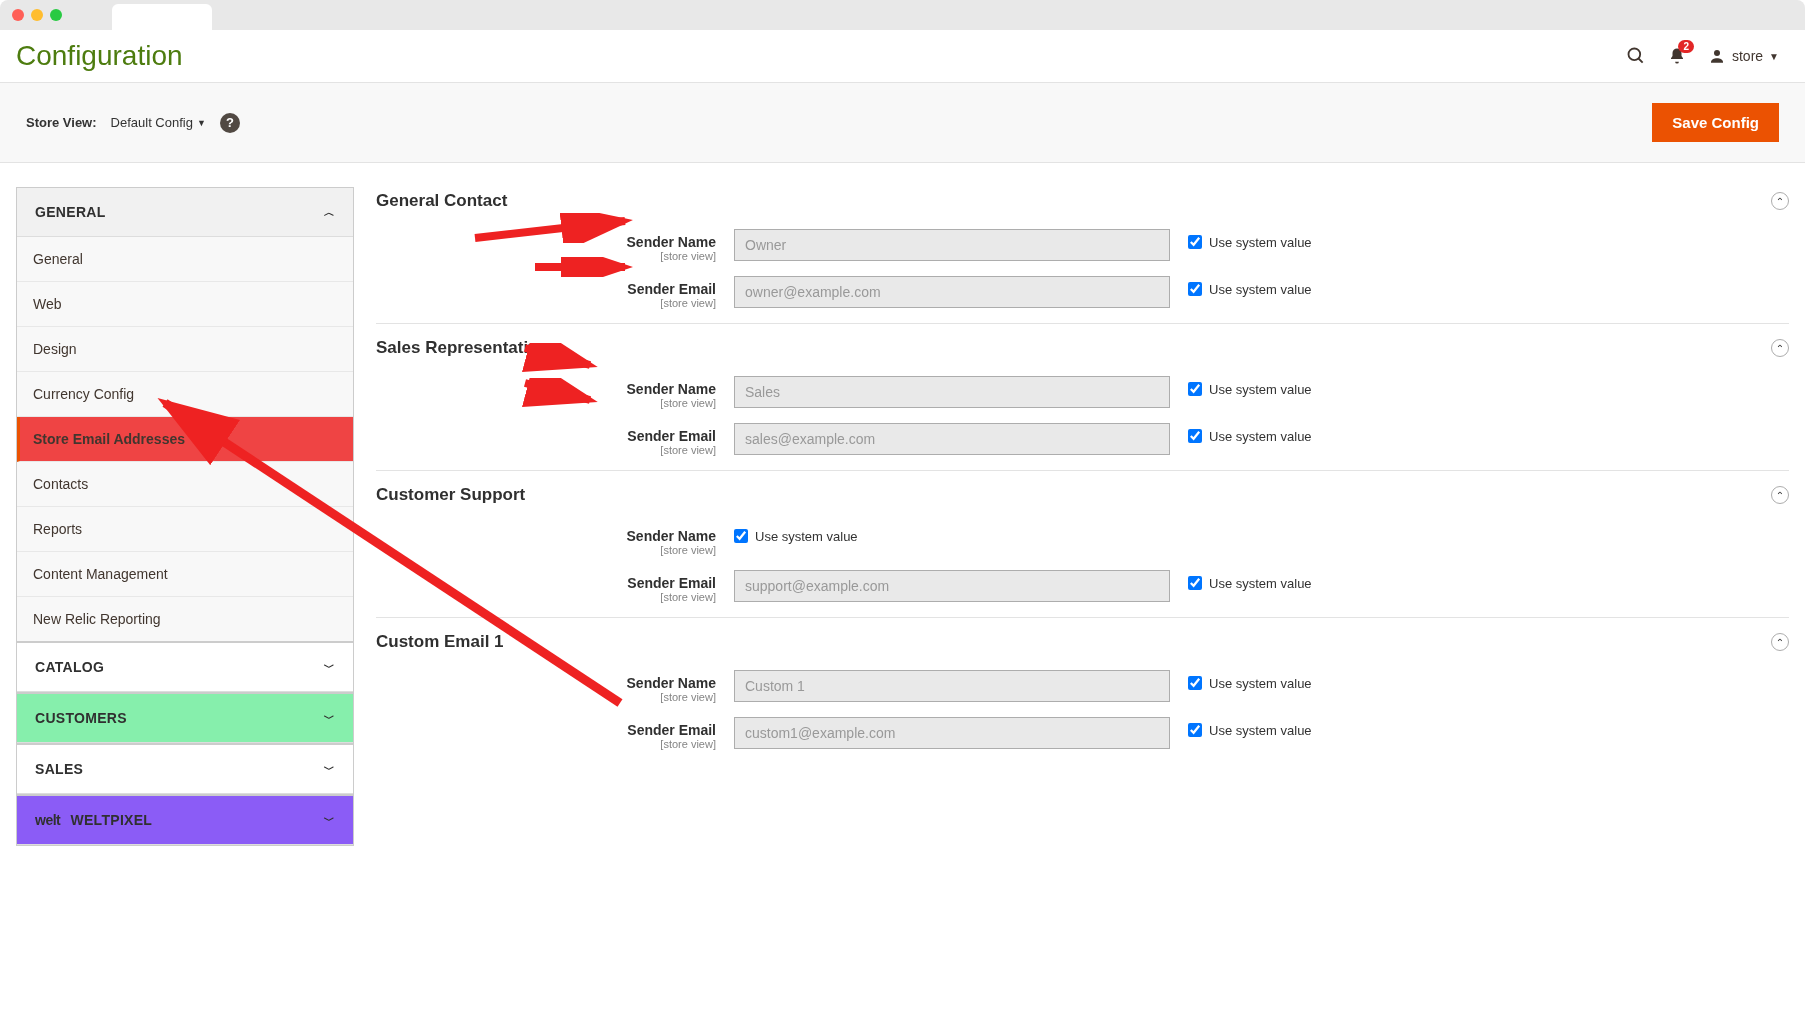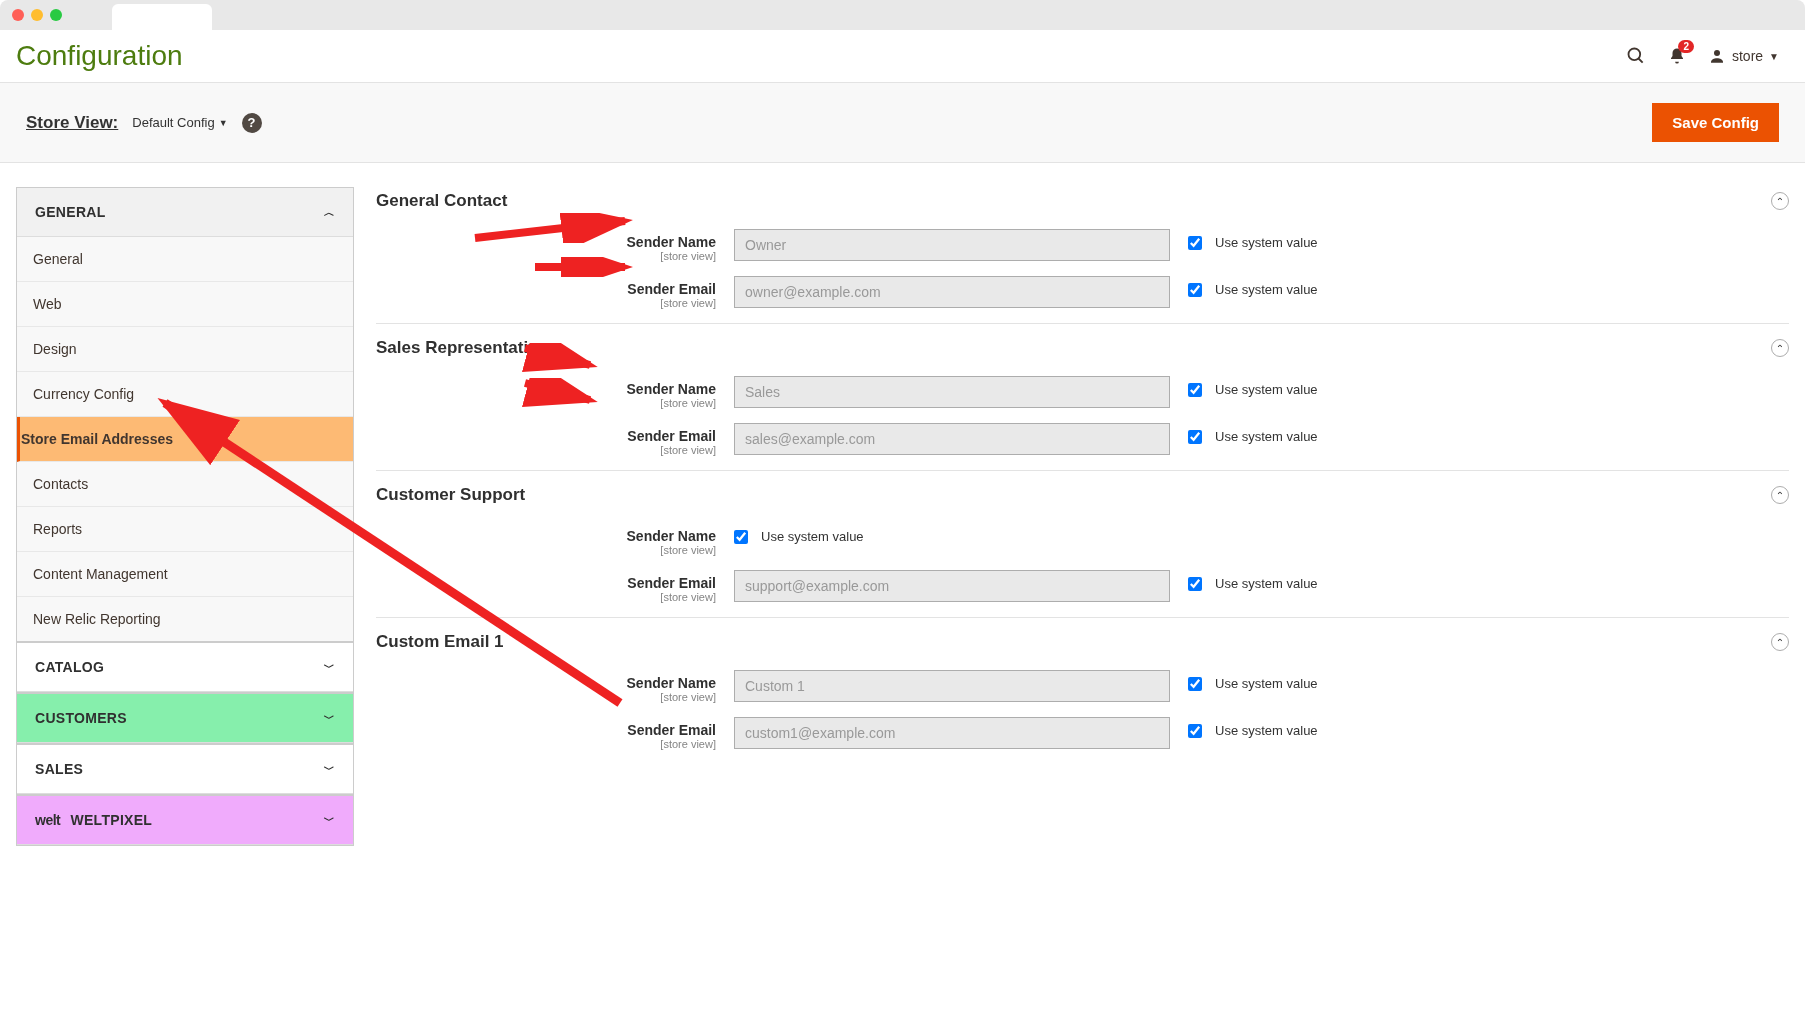--- a/index.html
+++ b/index.html
@@ -15,51 +15,51 @@
     
     .header-bar { display: flex; justify-content: space-between; align-items: center; padding: 10px 26px 10px 16px; border-bottom: 1px solid #e3e3e3; }
     .page-title { font-size: 28px; font-weight: 400; color: #4d7c0f; }
     .header-actions { display: flex; align-items: center; gap: 22px; }
     .icon-btn { background: none; border: none; cursor: pointer; position: relative; display: flex; align-items: center; }
     .badge { position: absolute; top: -6px; right: -8px; background: #e22626; color: #fff; font-size: 10px; font-weight: 700; border-radius: 9px; padding: 1px 5px; }
     .user-menu { display: flex; align-items: center; gap: 6px; color: #41362f; cursor: pointer; }
     
     .scope-bar { display: flex; justify-content: space-between; align-items: center; padding: 20px 26px; background: #f8f8f8; border-bottom: 1px solid #e3e3e3; }
     .scope-left { display: flex; align-items: center; gap: 14px; }
-    .store-view-label { font-size: 17px; font-weight: 700; text-decoration: underline; }
+    .store-view-label { font-size: 13px; font-weight: 700; }
     .store-view-select { font-size: 13px; background: none; border: none; cursor: pointer; display: flex; align-items: center; gap: 4px; }
     .help-icon { width: 20px; height: 20px; border-radius: 50%; background: #514943; color: #fff; display: flex; align-items: center; justify-content: center; font-size: 13px; font-weight: 700; cursor: pointer; }
     .save-btn { background: #eb5202; color: #fff; border: none; padding: 11px 20px; font-size: 15px; font-weight: 600; cursor: pointer; }
     
     .main { display: flex; padding: 24px 16px; gap: 22px; position: relative; }
     
     .sidebar { width: 338px; flex-shrink: 0; }
     .accordion-section { border: 1px solid #ccc; }
     .accordion-header { padding: 16px 18px; font-weight: 600; font-size: 14px; color: #303030; background: #f1f1f1; display: flex; justify-content: space-between; align-items: center; cursor: pointer; border-bottom: 1px solid #ddd; letter-spacing: 0.3px; }
     .accordion-header .chevron { font-size: 11px; }
     .accordion-body { background: #f8f8f8; }
     .sidebar-item { padding: 14px 16px; font-size: 14px; color: #41362f; cursor: pointer; border-bottom: 1px solid #e8e8e8; }
     .sidebar-item:last-child { border-bottom: none; }
-    .sidebar-item.active { background: #fdba74; font-weight: 600; border-left: 3px solid #eb5202; padding-left: 1px; }
+    .sidebar-item.active { background: #ef4444; font-weight: 600; border-left: 3px solid #eb5202; padding-left: 13px; }
     .accordion-section + .accordion-section .accordion-header { border-top: none; }
     .brand-logo { font-weight: 700; font-style: normal; letter-spacing: -0.5px; margin-right: 6px; }
     
     .content { flex: 1; min-width: 0; }
     .fieldset { border-bottom: 1px solid #e3e3e3; margin-bottom: 10px; }
     .fieldset-header { display: flex; justify-content: space-between; align-items: center; padding: 4px 0 18px; cursor: pointer; }
     .fieldset-title { font-size: 17px; font-weight: 600; color: #303030; }
     .collapse-icon { width: 18px; height: 18px; border: 1px solid #adadad; border-radius: 50%; display: flex; align-items: center; justify-content: center; font-size: 10px; }
     
     .field-row { display: flex; align-items: flex-start; margin-bottom: 14px; gap: 18px; }
     .field-label { width: 340px; text-align: right; padding-top: 5px; }
     .field-label .lbl { font-size: 14px; color: #303030; font-weight: 600; }
     .field-label .scope { font-size: 11px; color: #858585; display: block; }
     .field-input { flex: 1; max-width: 436px; }
     .field-input input { width: 100%; padding: 7px 10px; border: 1px solid #adadad; background: #e9e9e9; color: #999; font-size: 14px; }
-    .field-use-system { display: flex; align-items: center; gap: 13px; padding-top: 6px; white-space: nowrap; }
+    .field-use-system { display: flex; gap: 7px; padding-top: 6px; white-space: nowrap; }
     .field-use-system input[type="checkbox"] { width: 14px; height: 14px; cursor: pointer; }
     .field-use-system label { font-size: 13px; cursor: pointer; }
     
     .arrow { position: absolute; pointer-events: none; }
     .arrow svg { display: block; }
   </style>
 </head>
 <body>
 
 <div class="browser-chrome">
@@ -141,21 +141,21 @@
         <span class="chevron">﹀</span>
       </div>
     </div>
     <div class="accordion-section">
       <div class="accordion-header" style="background:#fff">
         <span>SALES</span>
         <span class="chevron">﹀</span>
       </div>
     </div>
     <div class="accordion-section">
-      <div class="accordion-header" style="background:#f0abfc">
+      <div class="accordion-header" style="background:#8b5cf6">
         <span>
           <span class="brand-logo">welt</span>
           <span>WELTPIXEL</span>
         </span>
         <span class="chevron">﹀</span>
       </div>
     </div>
   </aside>
 
   <div class="content">

